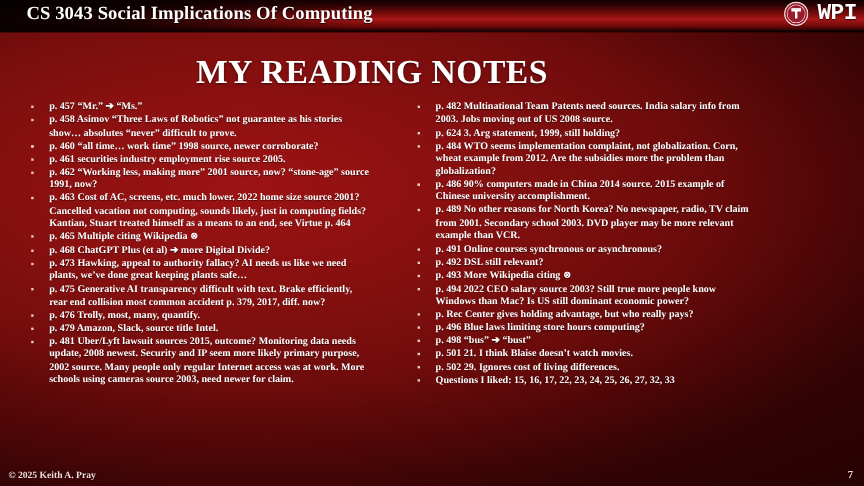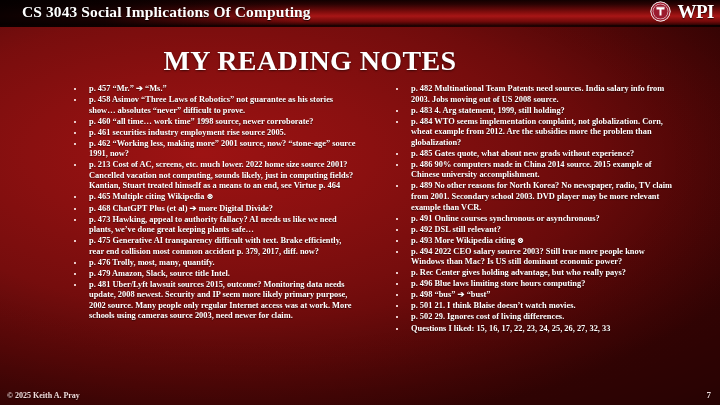--- a/index.html
+++ b/index.html
@@ -68,20 +68,21 @@
   }
 
   
   .wpi-logo {
     position: absolute;
     top: 1px;
     right: 6px;
     display: flex;
     align-items: flex-end;
     gap: 7px;
+    font-family: Liberation Mono, monospace;
   }
   .wpi-seal {
     width: 21px;
     height: 21px;
     flex: 0 0 21px;
   }
   .wpi-word {
     font-size: 19px;
     font-weight: bold;
     color: #ffffff;
@@ -106,21 +107,20 @@
 
   
   .columns {
     position: absolute;
     top: 84px;
     left: 0;
     width: 644px;
     height: 286px;
     display: flex;
     gap: 0px;
-    margin-left: 48px;
   }
   .column {
     width: 360px;
     padding: 0 14px 0 22px;
     box-sizing: border-box;
   }
   .bullet-list {
     list-style: none;
     margin: 0;
     padding: 0;
@@ -198,36 +198,36 @@
 
   <div class="columns">
     <div class="column">
       <ul class="bullet-list" id="left-list">
           <li class="bullet-item"><span class="bullet-mark"></span><span>p. 457 “Mr.” ➔ “Ms.”</span></li>
           <li class="bullet-item"><span class="bullet-mark"></span><span>p. 458 Asimov “Three Laws of Robotics” not guarantee as his stories show… absolutes “never” difficult to prove.</span></li>
           <li class="bullet-item"><span class="bullet-mark"></span></li>
           <li class="bullet-item"><span class="bullet-mark"></span><span>p. 460 “all time… work time” 1998 source, newer corroborate?</span></li>
           <li class="bullet-item"><span class="bullet-mark"></span><span>p. 461 securities industry employment rise source 2005.</span></li>
           <li class="bullet-item"><span class="bullet-mark"></span><span>p. 462 “Working less, making more” 2001 source, now? “stone-age” source 1991, now?</span></li>
-          <li class="bullet-item"><span class="bullet-mark"></span><span>p. 213 Cost of AC, screens, etc. much lower. 2022 home size source 2001? Cancelled vacation not computing, sounds likely, just in computing fields? Kantian, Stuart treated himself as a means to an end, see Virtue p. 464</span></li>
+          <li class="bullet-item"><span class="bullet-mark"></span><span>p. 463 Cost of AC, screens, etc. much lower. 2022 home size source 2001? Cancelled vacation not computing, sounds likely, just in computing fields? Kantian, Stuart treated himself as a means to an end, see Virtue p. 464</span></li>
           <li class="bullet-item"><span class="bullet-mark"></span><span>p. 465 Multiple citing Wikipedia ⊗</span></li>
           <li class="bullet-item"><span class="bullet-mark"></span><span>p. 468 ChatGPT Plus (et al) ➔ more Digital Divide?</span></li>
           <li class="bullet-item"><span class="bullet-mark"></span><span>p. 473 Hawking, appeal to authority fallacy? AI needs us like we need plants, we’ve done great keeping plants safe…</span></li>
           <li class="bullet-item"><span class="bullet-mark"></span><span>p. 475 Generative AI transparency difficult with text. Brake efficiently, rear end collision most common accident p. 379, 2017, diff. now?</span></li>
           <li class="bullet-item"><span class="bullet-mark"></span><span>p. 476 Trolly, most, many, quantify.</span></li>
           <li class="bullet-item"><span class="bullet-mark"></span><span>p. 479 Amazon, Slack, source title Intel.</span></li>
           <li class="bullet-item"><span class="bullet-mark"></span><span>p. 481 Uber/Lyft lawsuit sources 2015, outcome? Monitoring data needs update, 2008 newest. Security and IP seem more likely primary purpose, 2002 source. Many people only regular Internet access was at work. More schools using cameras source 2003, need newer for claim.</span></li>
         </ul>
     </div>
     <div class="column">
       <ul class="bullet-list" id="right-list">
           <li class="bullet-item"><span class="bullet-mark"></span><span>p. 482 Multinational Team Patents need sources. India salary info from 2003. Jobs moving out of US 2008 source.</span></li>
-          <li class="bullet-item"><span class="bullet-mark"></span><span>p. 483 4. Arg statement, 1999, still holding?</span></li>
+          <li class="bullet-item"><span class="bullet-mark"></span><span>p. 624 3. Arg statement, 1999, still holding?</span></li>
           <li class="bullet-item"><span class="bullet-mark"></span><span>p. 484 WTO seems implementation complaint, not globalization. Corn, wheat example from 2012. Are the subsidies more the problem than globalization?</span></li>
-          <li class="bullet-item"><span class="bullet-mark"></span><span>p. 485 Gates quote, what about new grads without experience?</span></li>
+          <li class="bullet-item"><span class="bullet-mark"></span></li>
           <li class="bullet-item"><span class="bullet-mark"></span><span>p. 486 90% computers made in China 2014 source. 2015 example of Chinese university accomplishment.</span></li>
           <li class="bullet-item"><span class="bullet-mark"></span><span>p. 489 No other reasons for North Korea? No newspaper, radio, TV claim from 2001. Secondary school 2003. DVD player may be more relevant example than VCR.</span></li>
           <li class="bullet-item"><span class="bullet-mark"></span><span>p. 491 Online courses synchronous or asynchronous?</span></li>
           <li class="bullet-item"><span class="bullet-mark"></span><span>p. 492 DSL still relevant?</span></li>
           <li class="bullet-item"><span class="bullet-mark"></span><span>p. 493 More Wikipedia citing ⊗</span></li>
           <li class="bullet-item"><span class="bullet-mark"></span><span>p. 494 2022 CEO salary source 2003? Still true more people know Windows than Mac? Is US still dominant economic power?</span></li>
           <li class="bullet-item"><span class="bullet-mark"></span><span>p. Rec Center gives holding advantage, but who really pays?</span></li>
           <li class="bullet-item"><span class="bullet-mark"></span><span>p. 496 Blue laws limiting store hours computing?</span></li>
           <li class="bullet-item"><span class="bullet-mark"></span><span>p. 498 “bus” ➔ “bust”</span></li>
           <li class="bullet-item"><span class="bullet-mark"></span><span>p. 501 21. I think Blaise doesn’t watch movies.</span></li>

